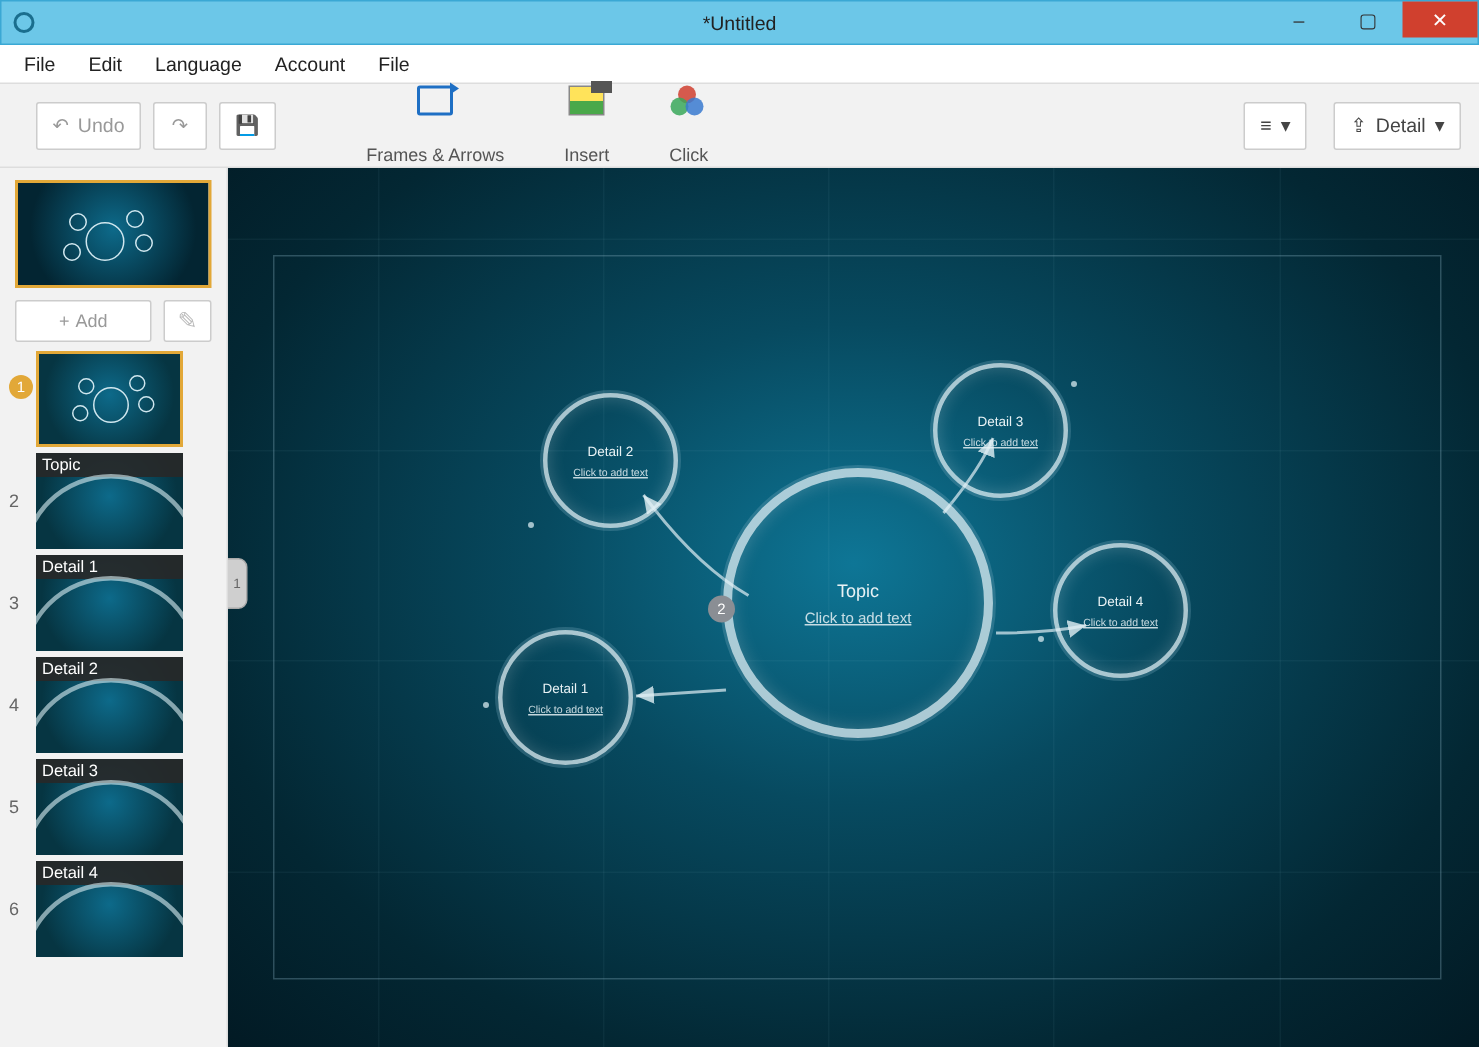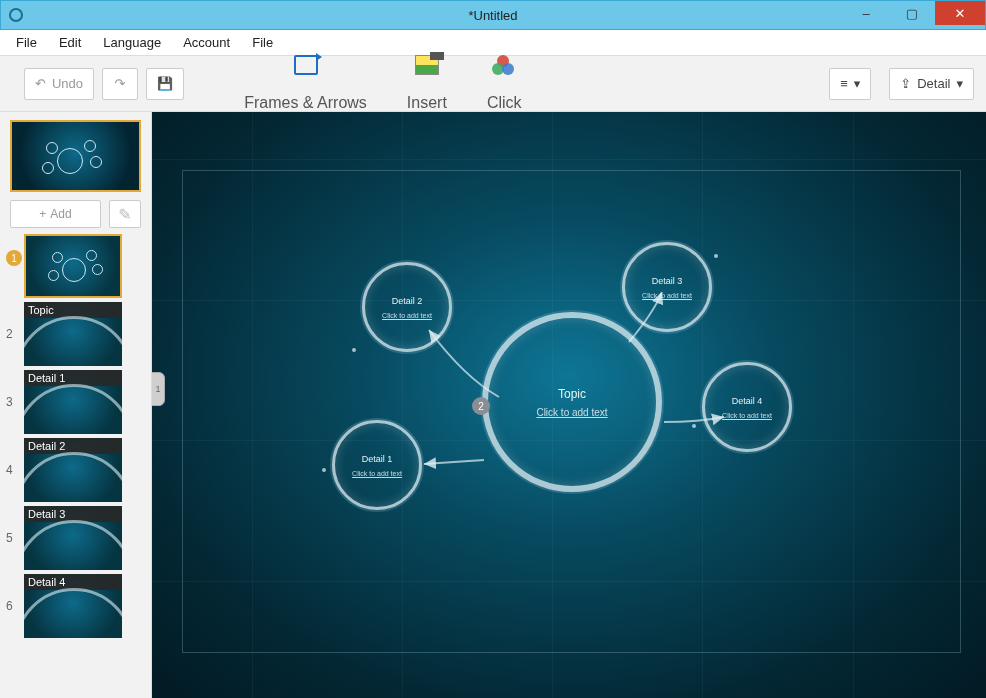--- a/index.html
+++ b/index.html
@@ -17,21 +17,21 @@
 .menubar { height: 26px; background: #fff; border-bottom: 1px solid #ddd; display: flex; align-items: center; padding: 0 6px; gap: 2px; }
 .menubar .menu-item { padding: 4px 10px; font-size: 13px; color: #222; cursor: pointer; }
 
 
 .toolbar { height: 56px; background: #f2f2f2; border-bottom: 1px solid #ddd; display: flex; align-items: center; padding: 0 10px; position: relative; }
 .present-btn { background: #1e6fc4; color: #fff; border: 1px solid #1a5da5; height: 32px; padding: 0 14px; font-size: 14px; font-weight: 600; display: flex; align-items: center; gap: 8px; border-radius: 2px; cursor: pointer; }
 .present-btn .icon { width: 16px; height: 12px; background: #fff; position: relative; }
 .present-btn .icon::after { content:''; position:absolute; bottom:-4px; left:50%; transform:translateX(-50%); width:2px; height:4px; background:#fff;}
 .tbtn { height: 32px; min-width: 36px; background: #fff; border: 1px solid #ccc; display: flex; align-items: center; justify-content: center; margin-left: 8px; font-size: 13px; color: #999; padding: 0 10px; border-radius: 2px; gap:6px; }
 .tbtn.undo { margin-left: 14px; }
-.tool-group { display:flex; flex-direction:column; align-items:center; margin-left: 60px; font-size:16px; color:#555; gap:19px; }
+.tool-group { display:flex; flex-direction:column; align-items:center; margin-left: 60px; font-size:12px; color:#555; gap:19px; }
 .tool-group + .tool-group { margin-left: 40px; }
 .tool-group .tg-icon { width:24px; height:20px; position:relative; }
 .tg-frames { border:2px solid #1e6fc4; border-radius:2px; }
 .tg-frames::after{content:'';position:absolute;right:-6px;top:-4px;width:0;height:0;border-left:6px solid #1e6fc4;border-top:4px solid transparent;border-bottom:4px solid transparent;}
 .tg-insert { background:linear-gradient(180deg,#ffe35a 50%,#4aa84a 50%); border:1px solid #888;}
 .tg-insert::before{content:'';position:absolute;right:-6px;top:-4px;width:14px;height:8px;background:#555;}
 .tg-themes { width:22px;height:22px;}
 .tg-themes .c{position:absolute;width:12px;height:12px;border-radius:50%;opacity:0.85;}
 .tg-themes .c1{background:#d04030;left:5px;top:0;}
 .tg-themes .c2{background:#3aa85a;left:0;top:8px;}

